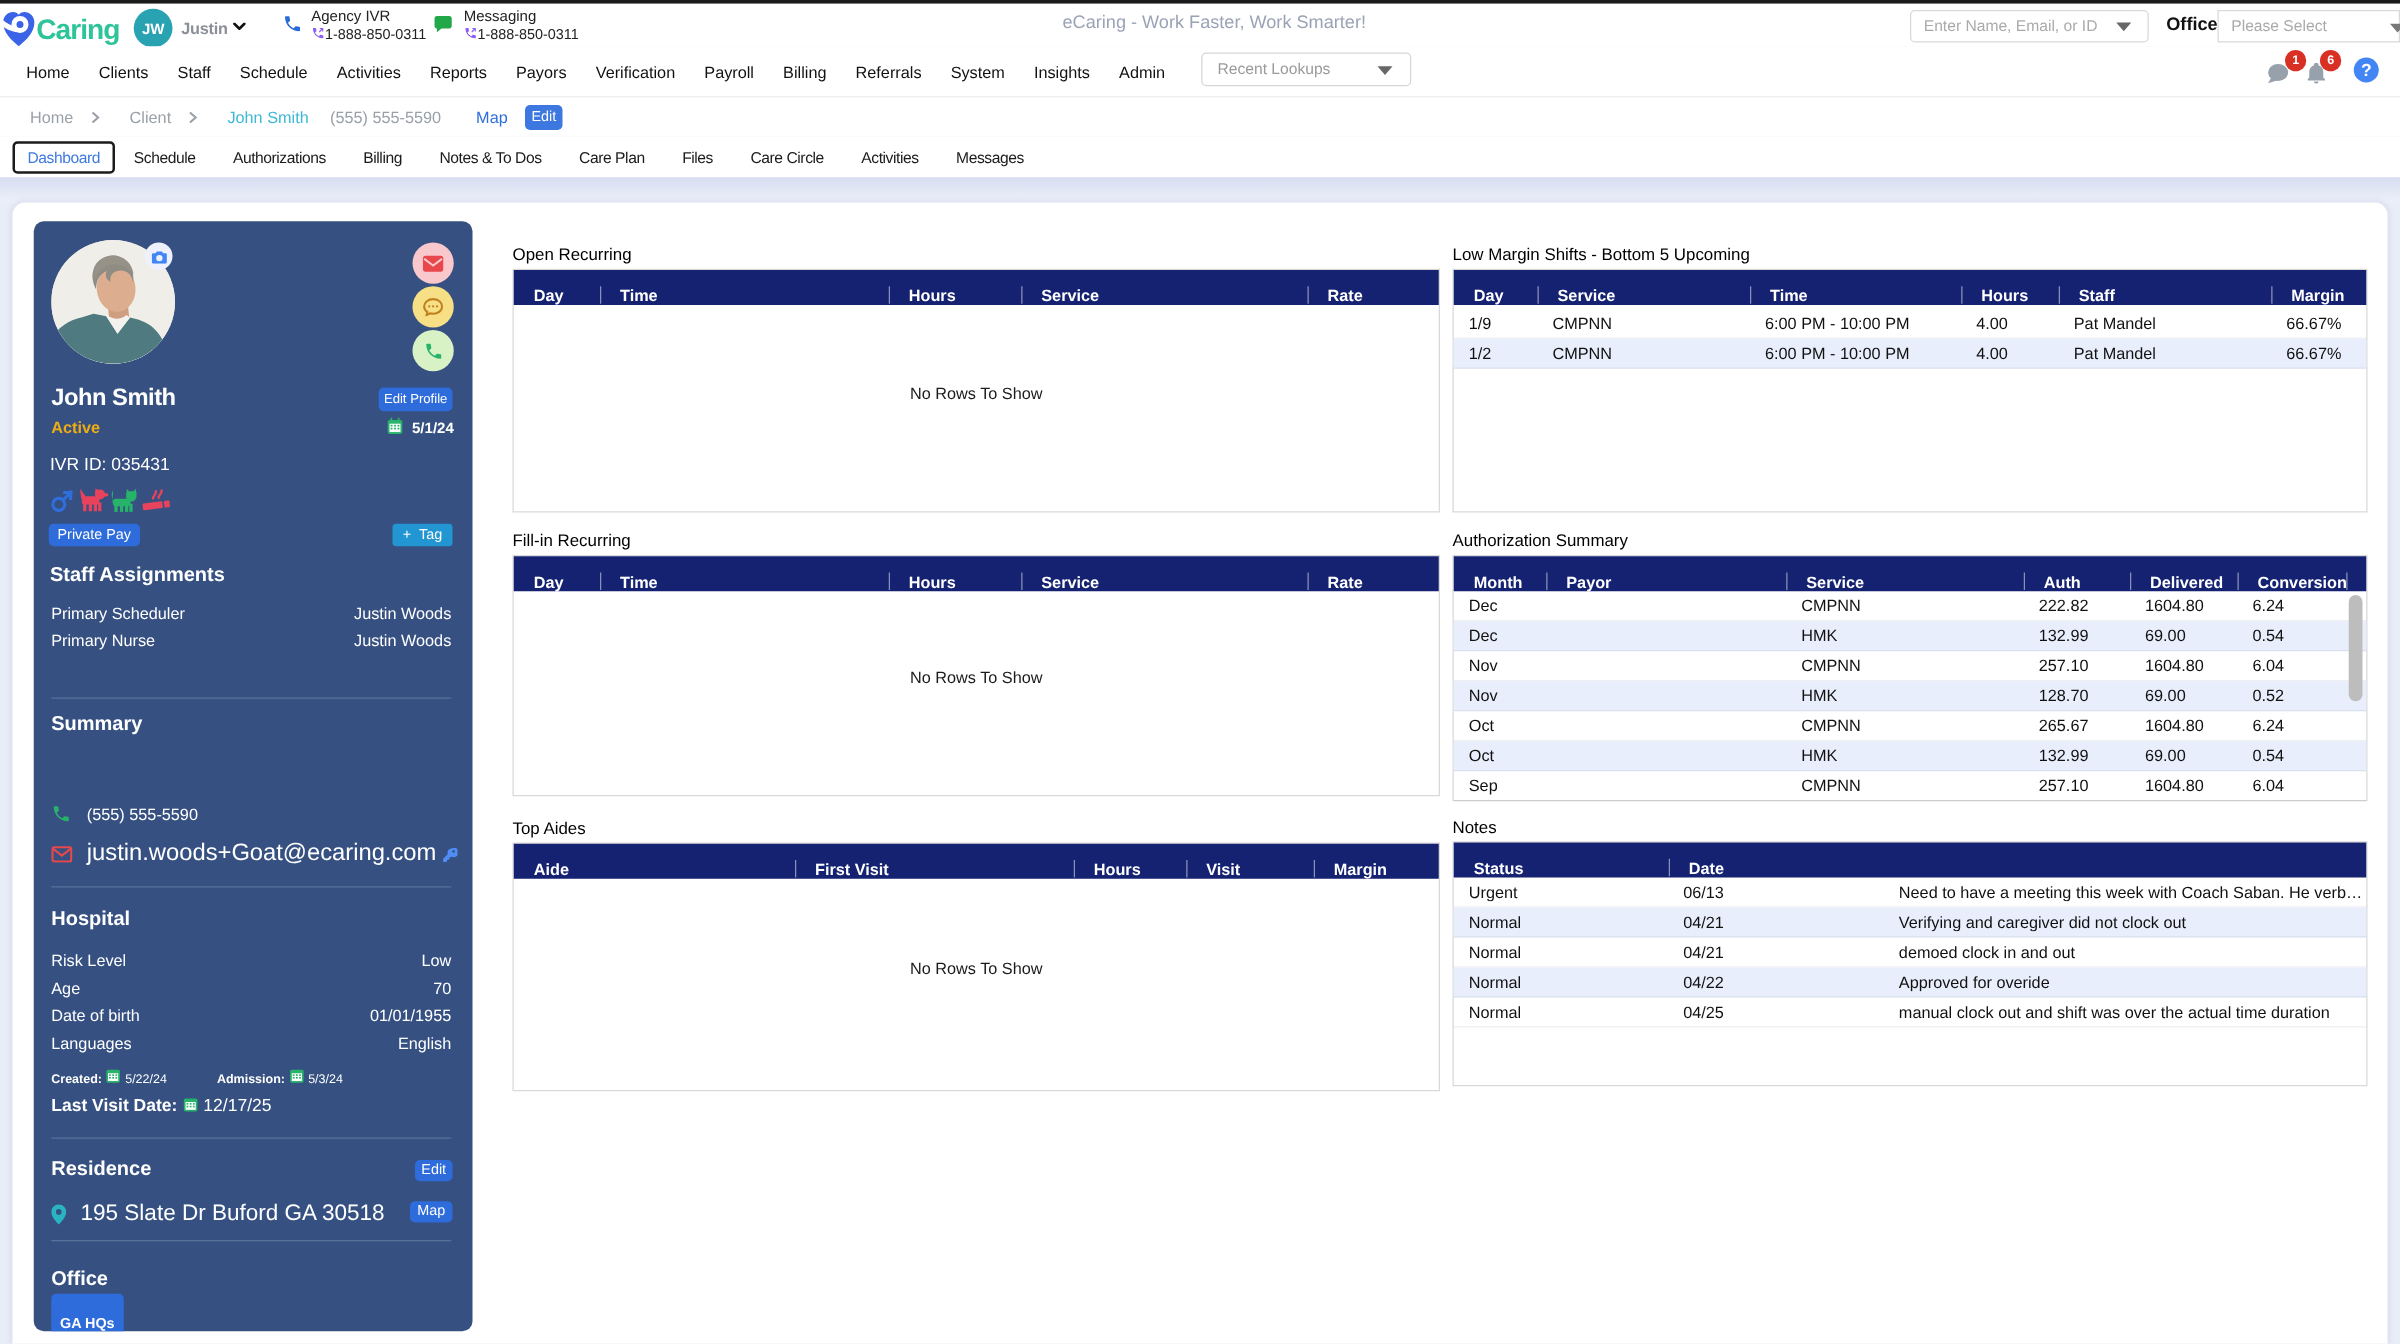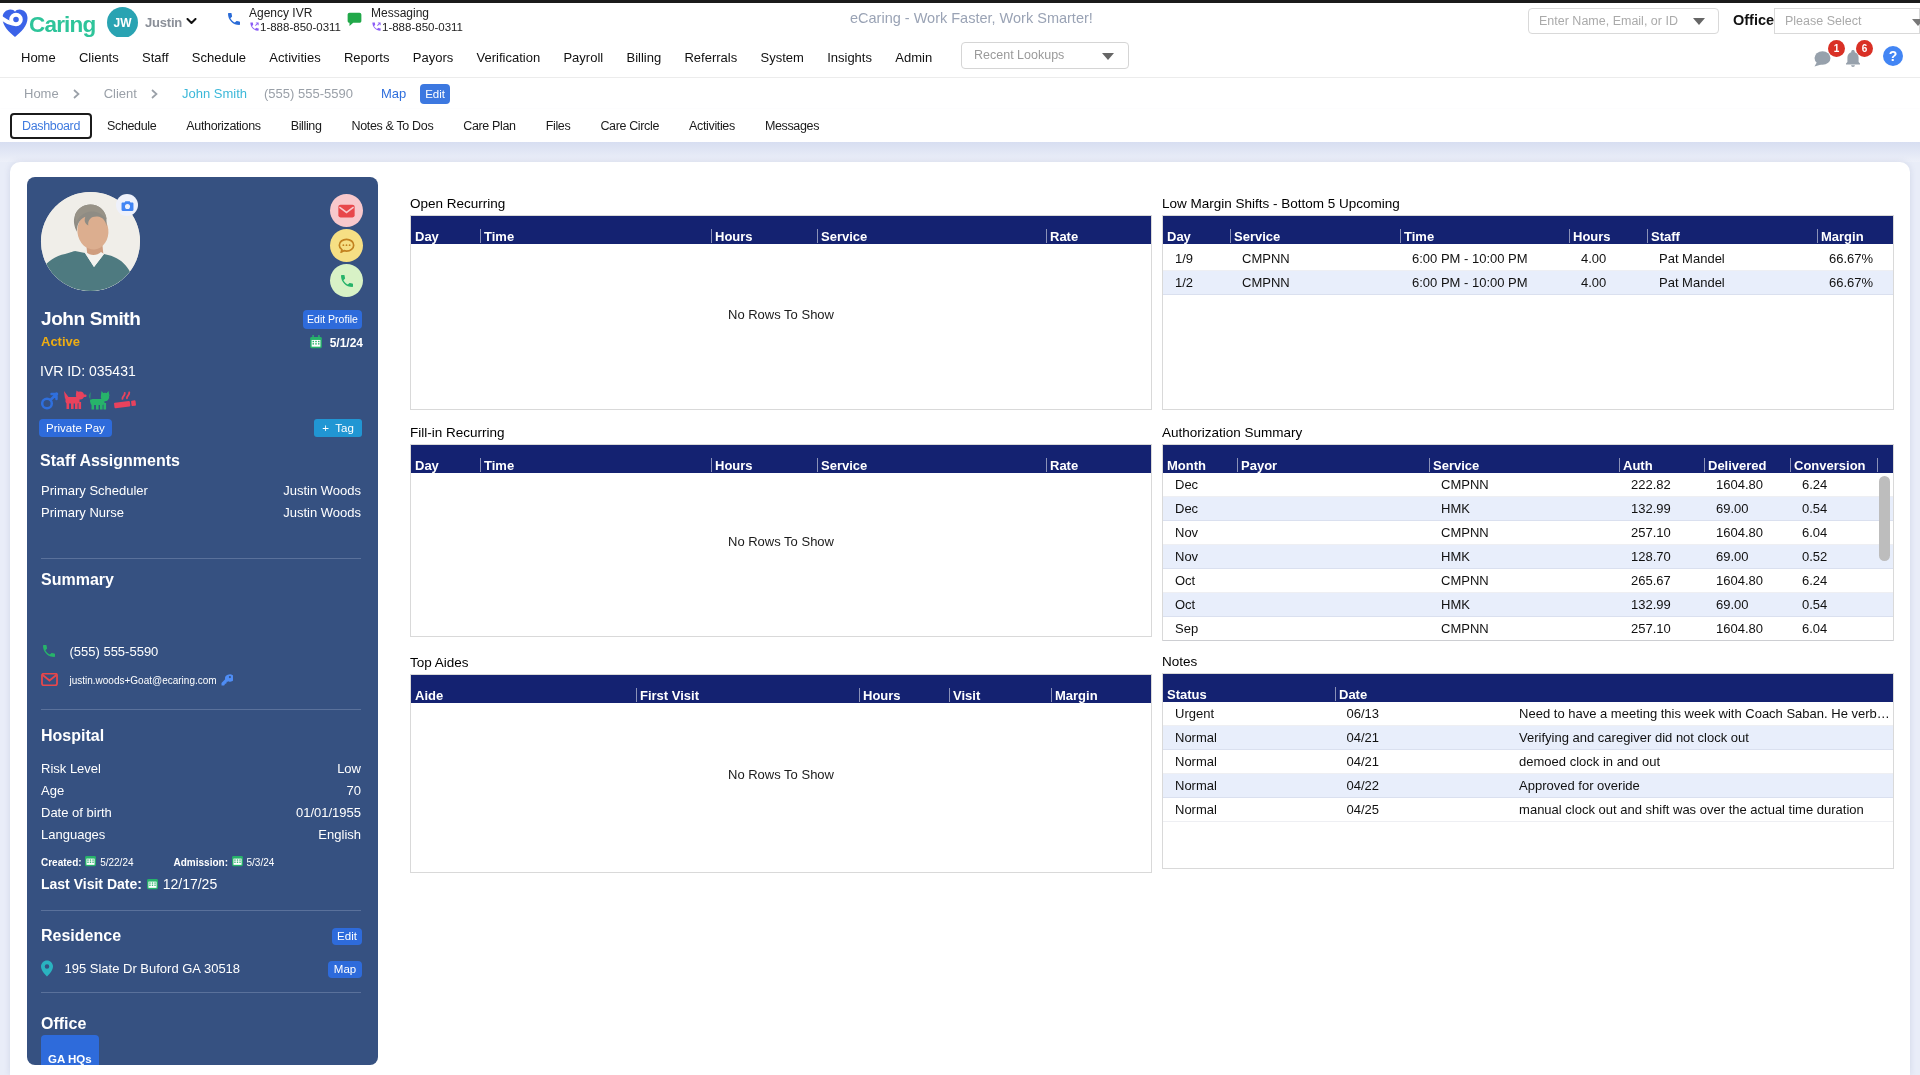--- a/index.html
+++ b/index.html
@@ -27,21 +27,21 @@
 .recent .tri { position:absolute; right:14px; top:10px; width:0; height:0; border-left:6px solid transparent; border-right:6px solid transparent; border-top:7px solid #666; }
 .badge { position:absolute; width:17px; height:17px; border-radius:50%; background:#d93025; color:#fff; font-size:10px; font-weight:bold; display:flex; align-items:center; justify-content:center; }
 
 .crumb-row { position:absolute; left:24px; top:0; height:31px; display:flex; align-items:center; font-size:13px; color:#9aa0a8; }
 .tab-row { position:absolute; left:10px; top:0; height:33px; display:flex; align-items:center; font-size:12.5px; letter-spacing:-0.35px; color:#1b1b1b; }
 .tab { padding:0 15px; }
 
 .sec-title { position:absolute; font-size:13.5px; color:#000; }
 .grid { position:absolute; background:#fff; border:1px solid #d9d9d9; }
 .ghead { height:28px; background:#142271; display:flex; color:#fff; font-size:13px; font-weight:bold; align-items:center; }
-.gcol { position:relative; padding-left:4px; display:flex; align-items:center; height:100%;margin-top:12px; }
+.gcol { position:relative; padding-left:16px; display:flex; align-items:center; height:100%;margin-top:12px; }
 .gcol:not(:first-child):before { content:''; position:absolute; left:0; top:7px; height:14px; width:1px; background:rgba(255,255,255,.5); }
 .norows { position:absolute; left:0; width:100%; text-align:center; font-size:13px; color:#1b1b1b; }
 .grow { height:24px; display:flex; font-size:13px; color:#111; align-items:center; border-bottom:1px solid rgba(120,130,160,.13); }
 .grow.alt { background:#e8eefb; }
 .gcell { padding-left:12px; overflow:hidden; white-space:nowrap; text-overflow:ellipsis; }
 
 .sbh { font-weight:bold; font-size:16px; color:#fff; }
 .sbrow { position:absolute; left:14px; right:17px; font-size:13px; display:flex; justify-content:space-between; }
 .sdiv { position:absolute; left:14px; right:17px; height:1px; background:#5a719b; }
 .bluebtn { background:#2e6bdb; color:#fff; border-radius:4px; font-size:12px; text-align:center; }
@@ -264,21 +264,21 @@
     <svg width="16" height="16" viewBox="0 0 24 24">
         <path fill="#27b36a" d="M6.6 10.8c1.4 2.8 3.8 5.1 6.6 6.6l2.2-2.2c.3-.3.7-.4 1-.2 1.1.4 2.3.6 3.6.6.6 0 1 .4 1 1V20c0 .6-.4 1-1 1C10.6 21 3 13.4 3 4c0-.6.4-1 1-1h3.5c.6 0 1 .4 1 1 0 1.2.2 2.4.6 3.6.1.3 0 .7-.2 1l-2.3 2.2z"></path>
       </svg>
     <span style="font-size:13px;margin-left:8px;vertical-align:3px">(555) 555-5590</span>
   </div>
   <div style="position:absolute;left:14px;top:495px">
     <svg width="17" height="13" viewBox="0 0 24 19">
         <rect x="1" y="1" width="22" height="17" rx="2.5" fill="none" stroke="#e8474b" stroke-width="2.6"></rect>
         <path d="M2 3 L12 11 L22 3" fill="none" stroke="#e8474b" stroke-width="2.6"></path>
       </svg>
-    <span style="font-size:10px;margin-left:7px;vertical-align:2px">justin.woods+Goat@ecaring.com</span>
+    <span style="font-size:19px;margin-left:7px;vertical-align:2px">justin.woods+Goat@ecaring.com</span>
     <svg width="12" height="12" viewBox="0 0 24 24" style="vertical-align:0px">
         <path fill="#4f8df5" d="M15.5 1a7.5 7.5 0 0 0-7.2 9.6L1 17.9V23h5.1l1.4-1.4v-2.2h2.2l1.5-1.5v-2.2h2.2l1.3-1.3A7.5 7.5 0 1 0 15.5 1zm2.3 7.3a2.1 2.1 0 1 1 0-4.2 2.1 2.1 0 0 1 0 4.2z"></path>
       </svg>
   </div>
   <div class="sdiv" style="top:532px"></div>
   <div class="sbh" style="position:absolute;left:14px;top:550px">Hospital</div>
   <div class="sbrow" style="top:584px">
       <span>Risk Level</span>
       <span>Low</span>
     </div>
@@ -329,21 +329,21 @@
           <rect x="15.4" y="14" width="2.6" height="2.4"></rect>
         </g>
       </svg> <span style="font-weight:normal">12/17/25</span></div>
   <div class="sdiv" style="top:733px"></div>
   <div class="sbh" style="position:absolute;left:14px;top:750px">Residence</div>
   <div class="bluebtn" style="position:absolute;left:305px;top:751px;width:30px;height:17px;line-height:17px;font-size:11.5px">Edit</div>
   <div style="position:absolute;left:14px;top:783px">
     <svg width="12" height="17" viewBox="0 0 24 32">
         <path fill="#2ab3c0" d="M12 0C5.4 0 0 5.4 0 12c0 9 12 20 12 20s12-11 12-20C24 5.4 18.6 0 12 0zm0 16.5a4.5 4.5 0 1 1 0-9 4.5 4.5 0 0 1 0 9z"></path>
       </svg>
-    <span style="font-size:13px;margin-left:7px;vertical-align:4px">195 Slate Dr Buford GA 30518</span>
+    <span style="font-size:18px;margin-left:7px;vertical-align:4px">195 Slate Dr Buford GA 30518</span>
   </div>
   <div class="bluebtn" style="position:absolute;left:301px;top:784px;width:34px;height:17px;line-height:17px;font-size:11.5px">Map</div>
   <div class="sdiv" style="top:815px"></div>
   <div class="sbh" style="position:absolute;left:14px;top:838px">Office</div>
   <div style="position:absolute;left:14px;top:858px;background:#2e6bdb;color:#fff;border-radius:4px;font-size:11.5px;font-weight:bold;padding:18px 7px;display:inline-block">GA HQs</div>
 </div>
 <div id="main">
 
   <div class="sec-title" style="left:410px;top:196px">Open Recurring</div>
   <div class="grid" style="left:410px;top:215px;width:742px;height:195px">

